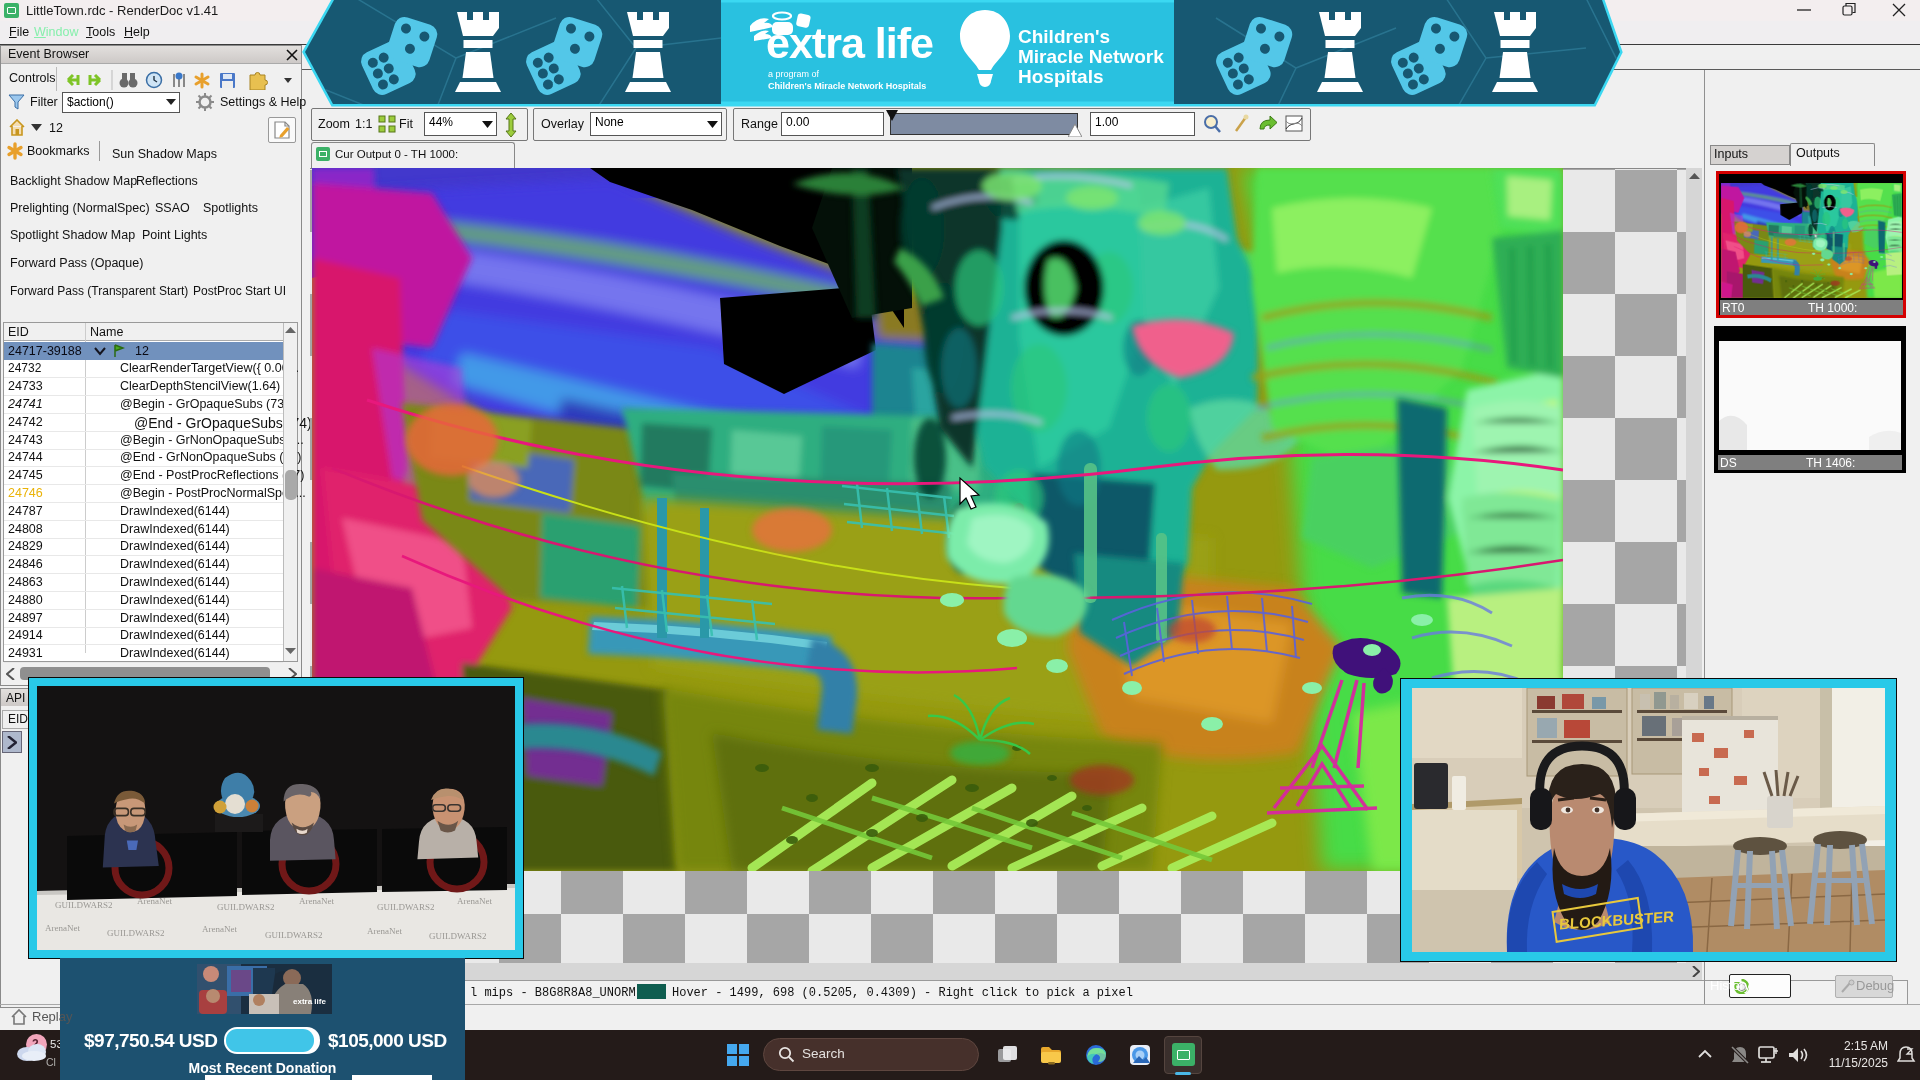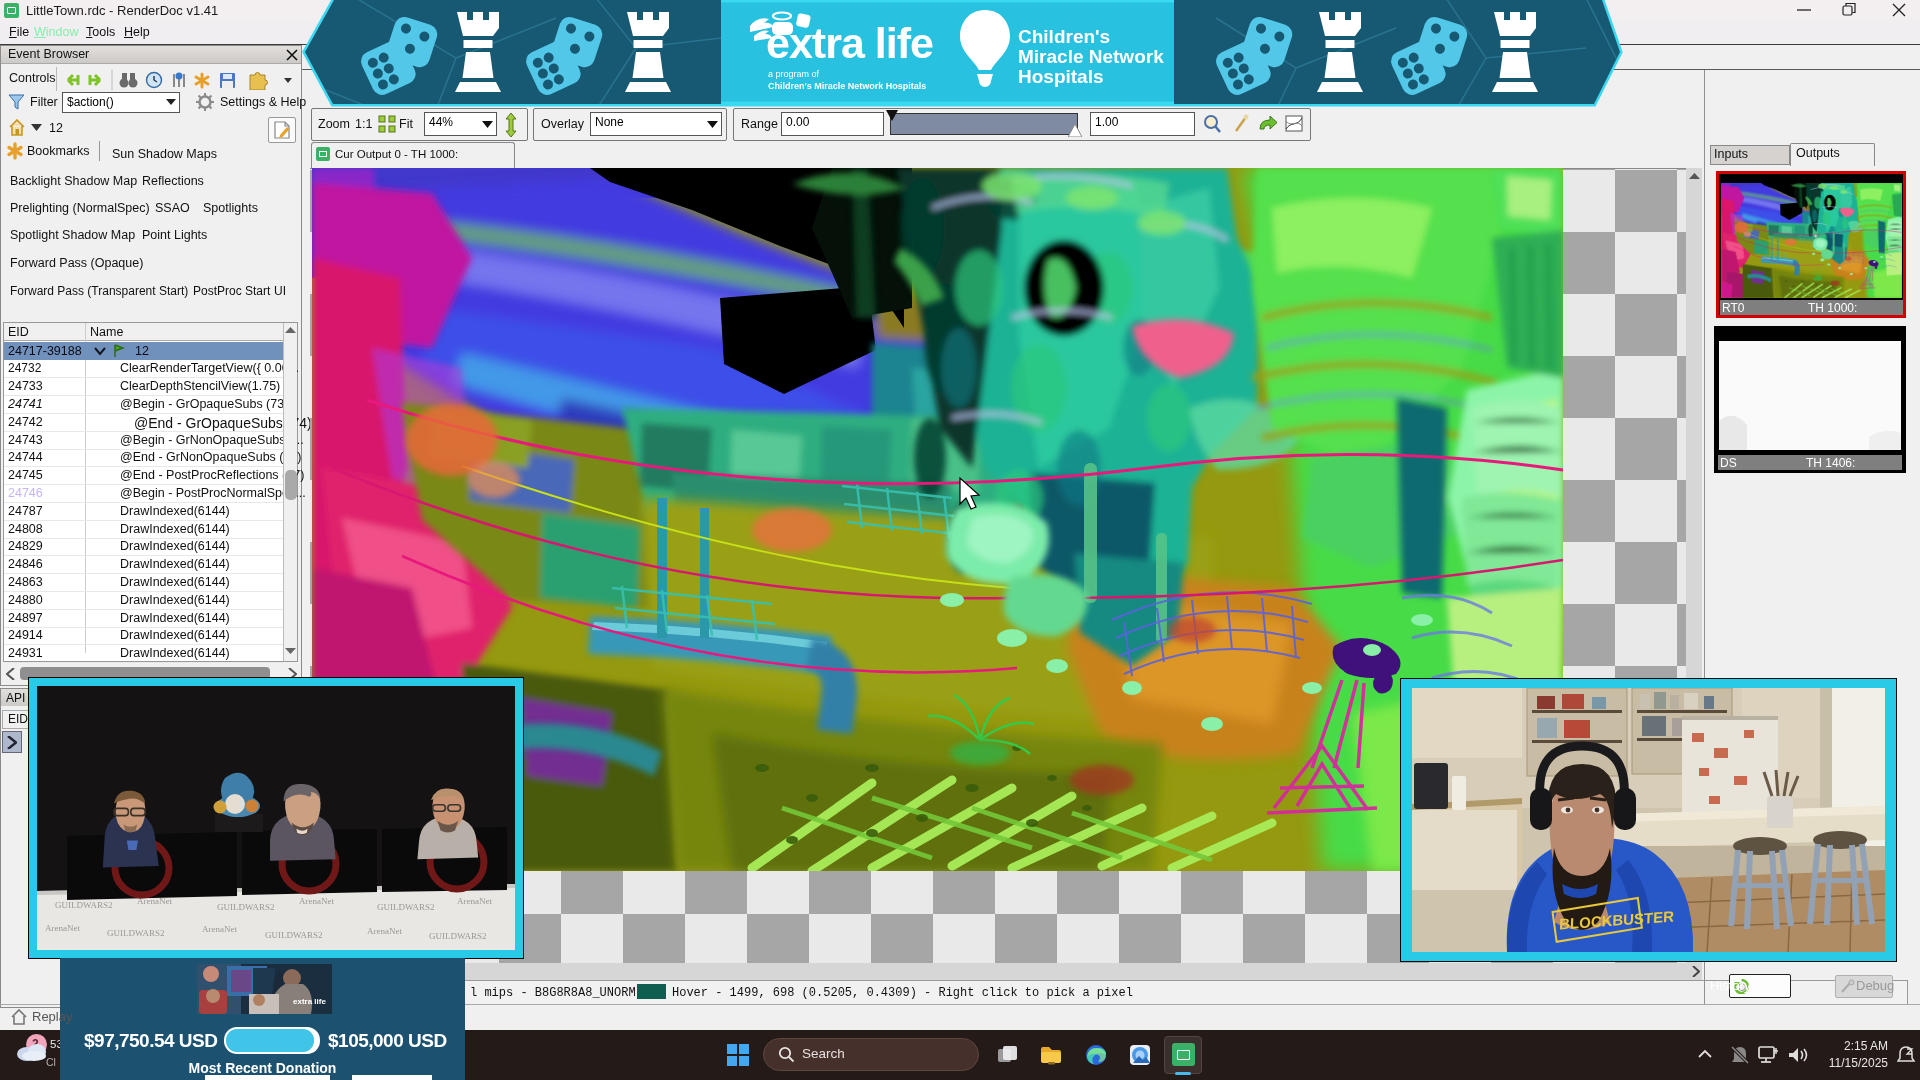--- a/index.html
+++ b/index.html
@@ -123,21 +123,21 @@
         <line x1="9" y1="2" x2="9" y2="16"></line>
         <line x1="3" y1="5.5" x2="15" y2="12.5"></line>
         <line x1="15" y1="5.5" x2="3" y2="12.5"></line>
       </g>
     </svg>
   <div class="abs" style="left:27px;top:144px;font-size:12.5px;color:#111;">Bookmarks</div>
   <div class="abs" style="left:99px;top:141px;width:1px;height:20px;background:#999;"></div>
   <div class="abs" style="left:112px;top:147px;font-size:12.5px;color:#111;">Sun Shadow Maps</div>
 
   <div class="abs" style="left:10px;top:174px;font-size:12.5px;color:#111;">Backlight Shadow Map</div>
-  <div class="abs" style="left:132px;top:174px;font-size:12.5px;color:#111;margin-left:10px;">Reflections</div>
+  <div class="abs" style="left:132px;top:174px;font-size:12.5px;color:#111;margin-left:4px;">Reflections</div>
   <div class="abs" style="left:10px;top:201px;font-size:12.5px;color:#111;">Prelighting (NormalSpec)</div>
   <div class="abs" style="left:155px;top:201px;font-size:12.5px;color:#111;">SSAO</div>
   <div class="abs" style="left:203px;top:201px;font-size:12.5px;color:#111;">Spotlights</div>
   <div class="abs" style="left:10px;top:228px;font-size:12.5px;color:#111;">Spotlight Shadow Map</div>
   <div class="abs" style="left:142px;top:228px;font-size:12.5px;color:#111;">Point Lights</div>
   <div class="abs" style="left:10px;top:256px;font-size:12.5px;color:#111;">Forward Pass (Opaque)</div>
   <div class="abs" style="left:10px;top:284px;font-size:12px;color:#111;">Forward Pass (Transparent Start)</div>
   <div class="abs" style="left:193px;top:284px;font-size:12px;color:#111;">PostProc Start</div>
   <div class="abs" style="left:274px;top:284px;font-size:12px;color:#111;">UI</div>
 
@@ -153,38 +153,38 @@
         <path d="M1 1 L6 7 L11 1" fill="none" stroke="#15151f" stroke-width="2"></path>
       </svg>
       <svg class="abs" style="left:113px;top:343.5px" width="12" height="14">
         <path d="M2 1 v12 M2 1 l8 3 -8 3" fill="#49a81e" stroke="#2a6a10" stroke-width="1.5"></path>
       </svg>
       <div class="abs" style="left:135px;top:343.5px;font-size:12.5px;color:#0a0a14;">12</div>
       <div class="abs" style="left:8px;top:361.3px;font-size:12px;color:#111;text-align:center;">24732</div>
       <div class="abs" style="left:120px;top:361.3px;font-size:12.5px;color:#111;">ClearRenderTargetView({ 0.00...</div>
       <div class="abs" style="left:4px;top:377.3px;width:279px;height:1px;background:#e8e8e8;"></div>
       <div class="abs" style="left:8px;top:379.1px;font-size:12.5px;color:#111;">24733</div>
-      <div class="abs" style="left:120px;top:379.1px;font-size:12.5px;color:#111;">ClearDepthStencilView(1.75)</div>
+      <div class="abs" style="left:120px;top:379.1px;font-size:12.5px;color:#111;">ClearDepthStencilView(1.64)</div>
       <div class="abs" style="left:4px;top:395.1px;width:279px;height:1px;background:#e8e8e8;"></div>
       <div class="abs" style="left:8px;top:396.90000000000003px;font-size:12.5px;color:#111;font-style:italic;">24741</div>
       <div class="abs" style="left:120px;top:396.90000000000003px;font-size:12.5px;color:#111;">@Begin - GrOpaqueSubs (73)</div>
       <div class="abs" style="left:4px;top:412.90000000000003px;width:279px;height:1px;background:#e8e8e8;"></div>
       <div class="abs" style="left:8px;top:414.70000000000005px;font-size:12.5px;color:#111;">24742</div>
       <div class="abs" style="left:120px;top:414.70000000000005px;font-size:14px;color:#111;margin-left:14px;">@End - GrOpaqueSubs (74)</div>
       <div class="abs" style="left:4px;top:430.70000000000005px;width:279px;height:1px;background:#e8e8e8;"></div>
       <div class="abs" style="left:8px;top:432.50000000000006px;font-size:12.5px;color:#111;">24743</div>
       <div class="abs" style="left:120px;top:432.50000000000006px;font-size:12.5px;color:#111;">@Begin - GrNonOpaqueSubs (...</div>
       <div class="abs" style="left:4px;top:448.50000000000006px;width:279px;height:1px;background:#e8e8e8;"></div>
       <div class="abs" style="left:8px;top:450.30000000000007px;font-size:12.5px;color:#111;">24744</div>
       <div class="abs" style="left:120px;top:450.30000000000007px;font-size:12.5px;color:#111;">@End - GrNonOpaqueSubs (76)</div>
       <div class="abs" style="left:4px;top:466.30000000000007px;width:279px;height:1px;background:#e8e8e8;"></div>
       <div class="abs" style="left:8px;top:468.1000000000001px;font-size:12.5px;color:#111;">24745</div>
       <div class="abs" style="left:120px;top:468.1000000000001px;font-size:12.5px;color:#111;">@End - PostProcReflections (77)</div>
       <div class="abs" style="left:4px;top:484.1000000000001px;width:279px;height:1px;background:#e8e8e8;"></div>
-      <div class="abs" style="left:8px;top:485.9000000000001px;font-size:12.5px;color:#c4b5fd;">24746</div>
+      <div class="abs" style="left:8px;top:485.9000000000001px;font-size:12.5px;color:#eab308;">24746</div>
       <div class="abs" style="left:120px;top:485.9000000000001px;font-size:12.5px;color:#111;">@Begin - PostProcNormalSpec...</div>
       <div class="abs" style="left:4px;top:501.9000000000001px;width:279px;height:1px;background:#e8e8e8;"></div>
       <div class="abs" style="left:8px;top:503.7000000000001px;font-size:12.5px;color:#111;">24787</div>
       <div class="abs" style="left:120px;top:503.7000000000001px;font-size:12.5px;color:#111;">DrawIndexed(6144)</div>
       <div class="abs" style="left:4px;top:519.7px;width:279px;height:1px;background:#e8e8e8;"></div>
       <div class="abs" style="left:8px;top:521.5000000000001px;font-size:12.5px;color:#111;">24808</div>
       <div class="abs" style="left:120px;top:521.5000000000001px;font-size:12.5px;color:#111;">DrawIndexed(6144)</div>
       <div class="abs" style="left:4px;top:537.5000000000001px;width:279px;height:1px;background:#e8e8e8;"></div>
       <div class="abs" style="left:8px;top:539.3000000000001px;font-size:12.5px;color:#111;">24829</div>
       <div class="abs" style="left:120px;top:539.3000000000001px;font-size:12.5px;color:#111;">DrawIndexed(6144)</div>

